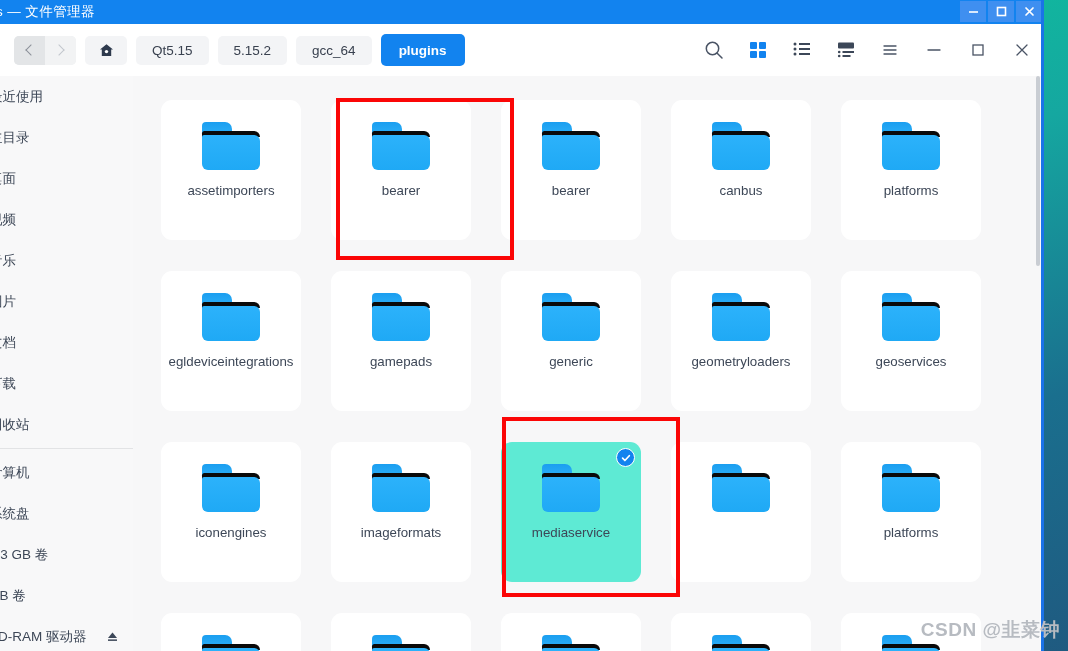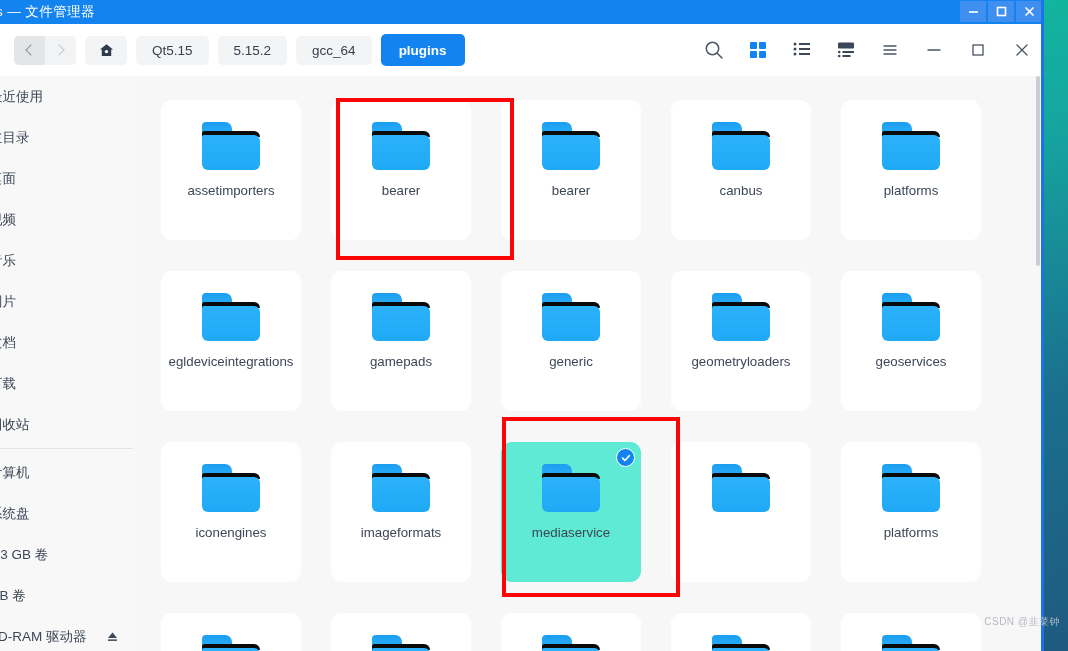--- a/index.html
+++ b/index.html
@@ -138,22 +138,22 @@
   .redbox{ position:absolute; border:4px solid #fb0606; pointer-events:none; }
 
   
   .vscroll{
     position:absolute; right:0; top:76px; width:6px; height:575px; background:transparent;
   }
   .vthumb{ position:absolute; right:1px; top:0; width:4px; height:190px; background:#c9cdd3; border-radius:2px; }
 
   
   .watermark{
-    position:absolute; right:8px; bottom:22px; font-size:10px; color:#b7bbc1;
-    letter-spacing:.5px; white-space:nowrap;
+    position:absolute; right:8px; bottom:8px; font-size:19px; color:#b7bbc1;
+    letter-spacing:.5px; white-space:nowrap;font-weight:bold;
   }
 </style>
 </head>
 <body>
 
 <div id="root">
 
   <div class="desktop"></div>
 
   <div class="window">

